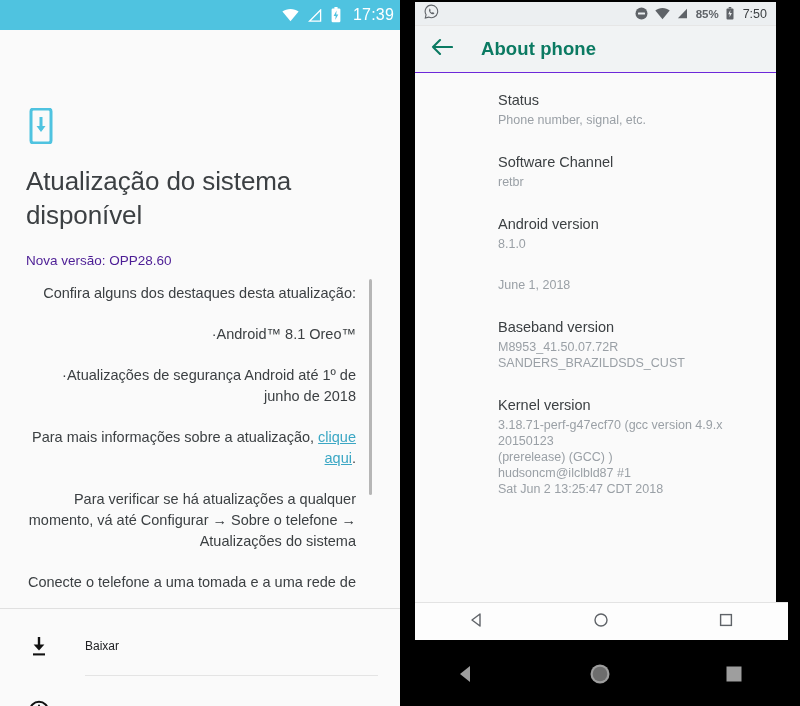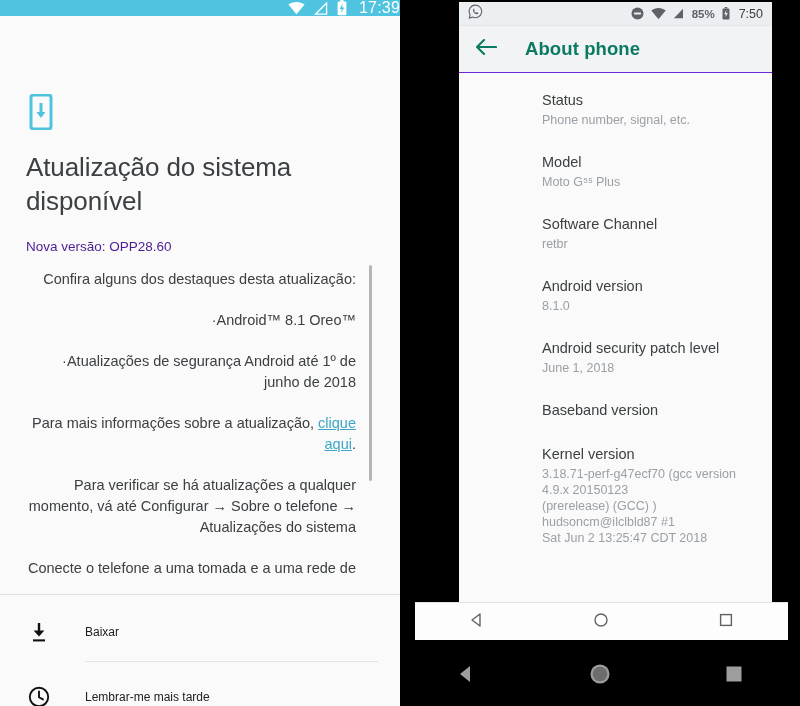--- a/index.html
+++ b/index.html
@@ -23,26 +23,26 @@
 
   
   .left-panel {
     position: relative;
     width: 400px;
     height: 706px;
     background: #fafafa;
     overflow: hidden;
   }
   .l-statusbar {
-    height: 16px;
+    height: 30px;
     background: #4fc3e0;
     display: flex;
     align-items: center;
     justify-content: flex-end;
-    padding-right: 0;
+    padding-right: 6px;
     box-sizing: border-box;
   }
   .l-statusbar .sb-icon { margin-left: 9px; display:flex; align-items:center; }
   .l-clock {
     color: #ffffff;
     font-size: 16px;
     margin-left: 12px;
     letter-spacing: .2px;
   }
   .l-body {
@@ -157,25 +157,24 @@
   .right-panel {
     position: relative;
     width: 400px;
     height: 706px;
     background: #000000;
   }
   .device-screen {
     position: absolute;
     left: 15px;
     top: 2px;
-    width: 313px;
+    width: 361px;
     height: 637px;
     background: #0369a1;
     overflow: hidden;
-    margin-left: 44px;
   }
   .r-statusbar {
     height: 24px;
     background: #eceff1;
     display: flex;
     align-items: center;
     padding: 0 9px;
     box-sizing: border-box;
     border-bottom: 1px solid #e6e6e6;
   }
@@ -394,37 +393,33 @@
         </span>
         <span class="r-toolbar-title">About phone</span>
       </div>
 
       <div class="r-list">
         <div class="r-item">
           <div class="r-item-title">Status</div>
           <div class="r-item-sub">Phone number, signal, etc.</div>
         </div>
         <div class="r-item">
-          <div class="r-item-title">Model</div>
-          <div class="r-item-sub">Moto G⁵ˢ Plus</div>
-        </div>
-        <div class="r-item">
           <div class="r-item-title">Software Channel</div>
           <div class="r-item-sub">retbr</div>
         </div>
         <div class="r-item">
           <div class="r-item-title">Android version</div>
           <div class="r-item-sub">8.1.0</div>
         </div>
         <div class="r-item">
-          <div class="r-item-title">Android security patch level</div>
           <div class="r-item-sub">June 1, 2018</div>
         </div>
         <div class="r-item">
           <div class="r-item-title">Baseband version</div>
+          <div class="r-item-sub">M8953_41.50.07.72R SANDERS_BRAZILDSDS_CUST</div>
         </div>
         <div class="r-item">
           <div class="r-item-title">Kernel version</div>
           <div class="r-item-sub">3.18.71-perf-g47ecf70 (gcc version 4.9.x 20150123
 (prerelease) (GCC) )
 hudsoncm@ilclbld87 #1
 Sat Jun 2 13:25:47 CDT 2018</div>
         </div>
       </div>
 

